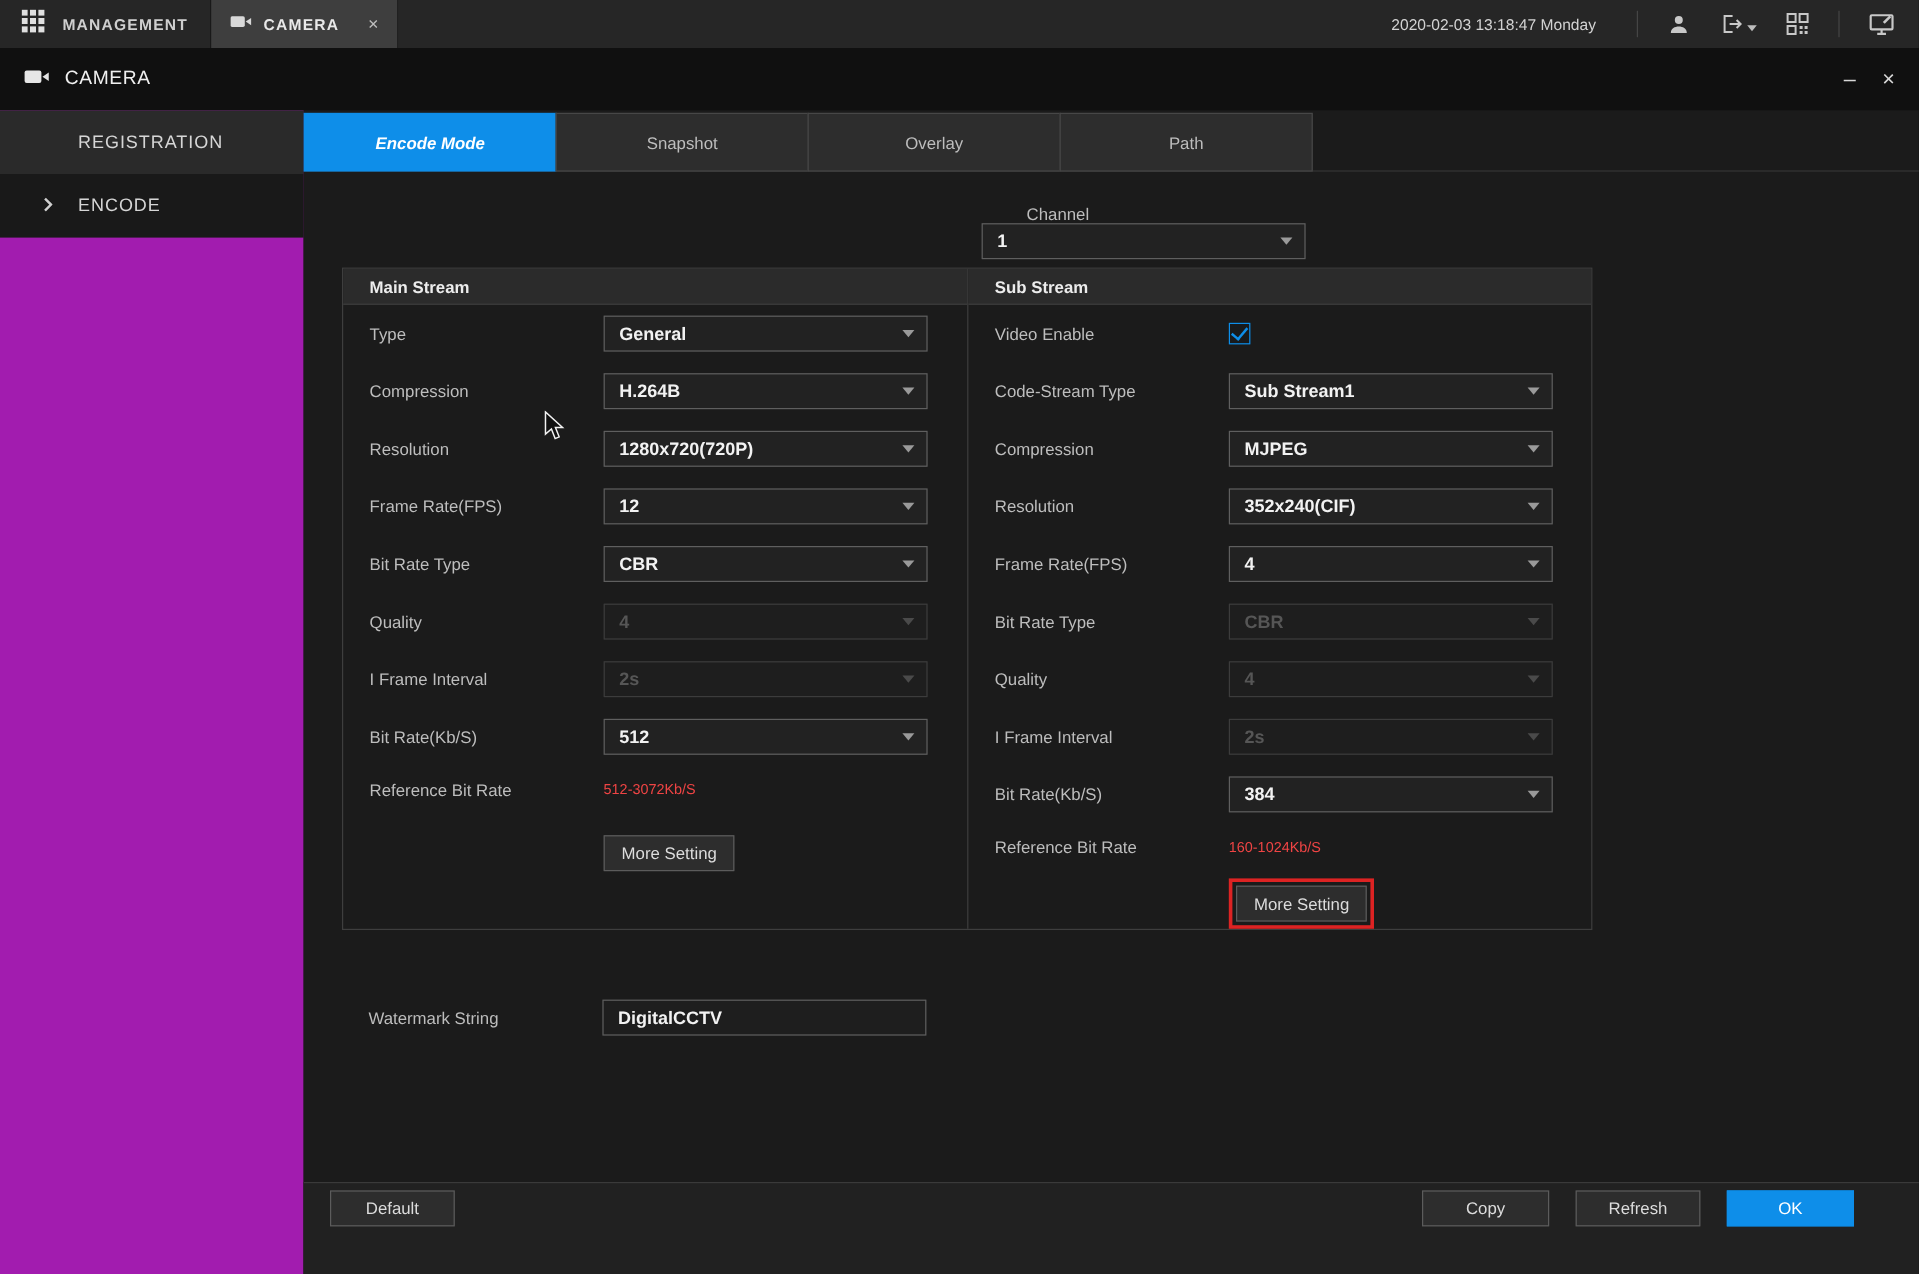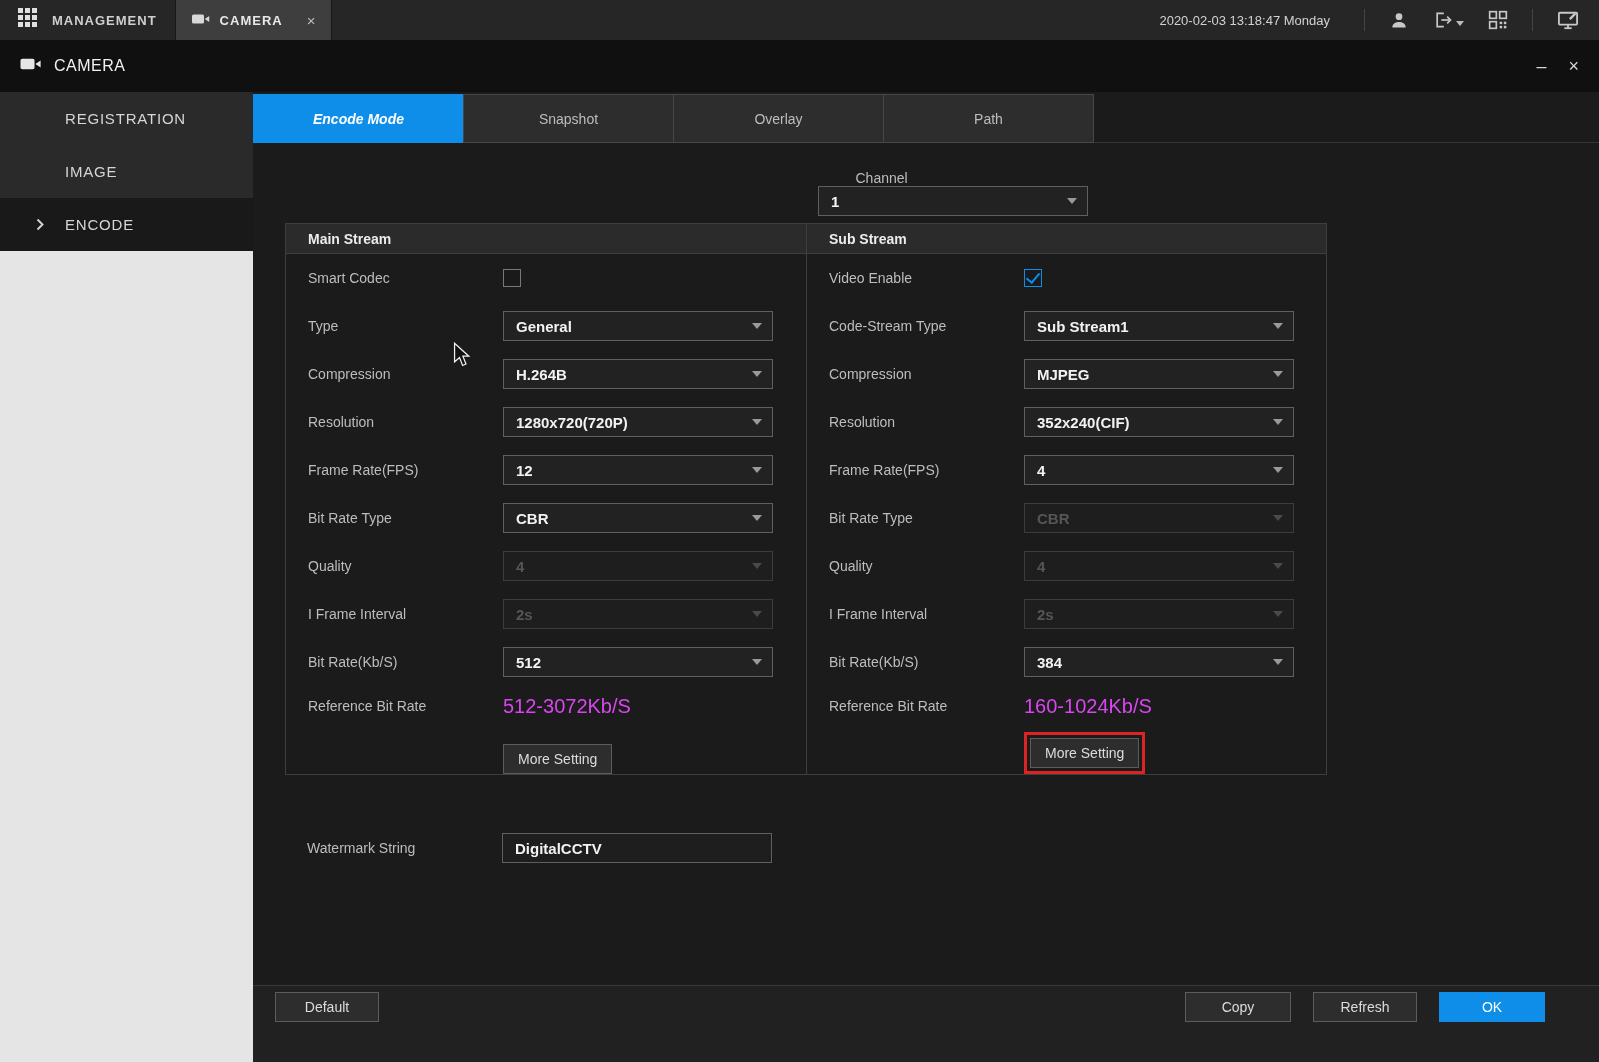--- a/index.html
+++ b/index.html
@@ -24,21 +24,21 @@
     border-right:4px solid transparent; border-top:5px solid #bdbdbd; margin-top:6px; }
 
   
   .titlebar { position:absolute; left:0; top:40px; width:1599px; height:52px; background:#101010;
     display:flex; align-items:center; padding:0 20px; }
   .titlebar-title { color:#f0f0f0; font-size:16px; letter-spacing:0.5px; margin-left:12px; }
   .titlebar-controls { margin-left:auto; display:flex; align-items:center; gap:22px; }
   .win-btn { color:#d8d8d8; font-size:18px; line-height:1; cursor:default; }
 
   
-  .sidebar { position:absolute; left:0; top:92px; width:253px; height:970px; background:#e5e5e5; }
+  .sidebar { position:absolute; left:0; top:92px; width:253px; height:970px; background:#a21caf; }
   .sidebar-top { background:#2a2a2a; }
   .side-item { height:53px; display:flex; align-items:center; padding-left:65px;
     color:#d6d6d6; font-size:15px; letter-spacing:0.8px; position:relative; }
   .side-item.selected { background:#191919; }
   .side-chevron { position:absolute; left:36px; top:50%; transform:translateY(-50%); }
 
   
   .content { position:absolute; left:253px; top:92px; width:1346px; height:970px; background:#1b1b1b; }
 
   .tabstrip { position:absolute; left:0; top:2px; width:1346px; height:49px; display:flex;
@@ -72,21 +72,21 @@
   
   .panel { position:absolute; left:32px; top:131px; width:1042px; height:552px;
     border:1px solid #3e3e3e; display:flex; }
   .col { width:50%; display:flex; flex-direction:column; }
   .col.right { border-left:1px solid #3e3e3e; }
   .col-header { height:30px; background:#2b2b2b; border-bottom:1px solid #3e3e3e;
     display:flex; align-items:center; padding-left:22px; color:#ececec; font-size:14px; font-weight:bold; }
   .fieldrow { height:48px; display:flex; align-items:center; padding-left:22px; }
   .fieldrow .lbl { width:195px; flex:none; font-size:14px; color:#bdbdbd; }
   .refrow { height:40px; }
-  .refval { color:#d946ef; font-size:20px; }
+  .refval { color:#ef4444; font-size:12px; }
   .btnrow { height:48px;align-items:flex-end; }
   .btn { min-width:104px; height:30px; background:#2d2d2d; border:1px solid #5c5c5c;
     color:#dcdcdc; font-size:14px; font-family:"Liberation Sans", sans-serif; padding:0 14px; cursor:default; }
   .red-annotation { display:inline-block; border:3px solid #dd2323; padding:3px; }
 
   
   .wm-enable-row { position:absolute; left:0; top:690px; width:1346px; height:44px; }
   .wm-string-row { position:absolute; left:0; top:734px; width:1346px; height:44px; }
   .text-input { width:270px; height:30px; background:#1e1e1e; border:1px solid #5f5f5f;
     color:#f2f2f2; font-size:15px; font-weight:bold; padding:0 12px;
@@ -188,23 +188,20 @@
     <span class="win-btn">–</span>
     <span class="win-btn">×</span>
   </span>
 </div>
 
 <div class="sidebar">
   <div class="sidebar-top">
     <div class="side-item">
       <span>REGISTRATION</span>
     </div>
-    <div class="side-item">
-      <span>IMAGE</span>
-    </div>
   </div>
   <div class="side-item selected">
     <span class="side-chevron">
       <svg width="8" height="12" viewBox="0 0 8 12" fill="none" stroke="#d0d0d0" stroke-width="2">
           <path d="M1.5 1 L6.5 6 L1.5 11"></path>
         </svg>
     </span>
     <span>ENCODE</span>
   </div>
 </div>
@@ -224,24 +221,20 @@
       <span class="val">1</span>
       <span class="chev"></span>
     </div>
   </div>
 
   <div class="panel">
 
     <div class="col">
       <div class="col-header">Main Stream</div>
 
-      <div class="fieldrow">
-        <span class="lbl">Smart Codec</span>
-        <span class="checkbox"></span>
-      </div>
 
       <div class="fieldrow">
         <span class="lbl">Type</span>
         <div class="dd">
           <span class="val">General</span>
           <span class="chev"></span>
         </div>
       </div>
 
       <div class="fieldrow">

